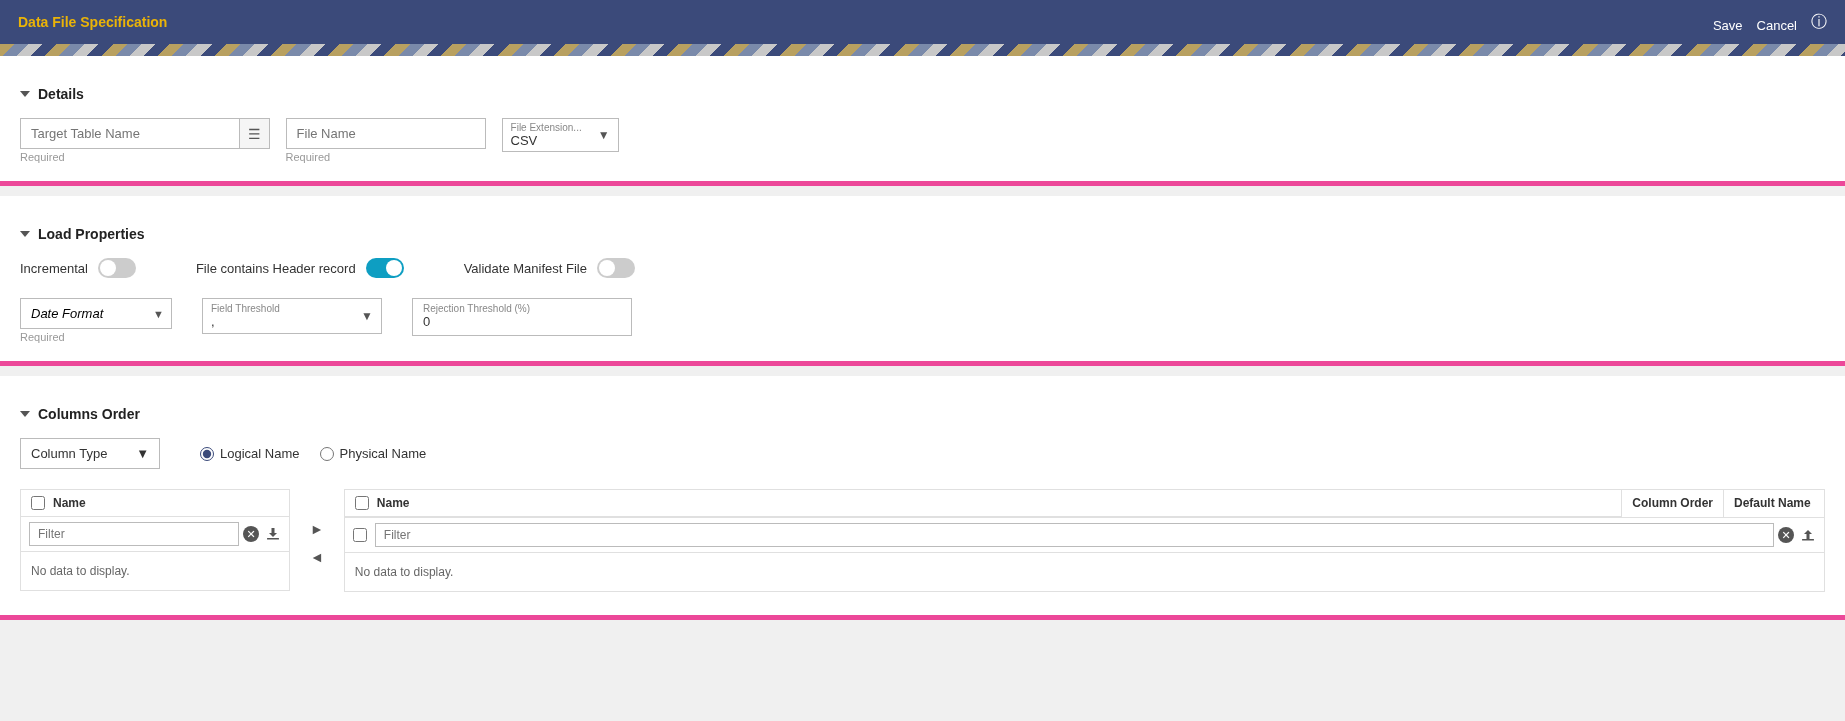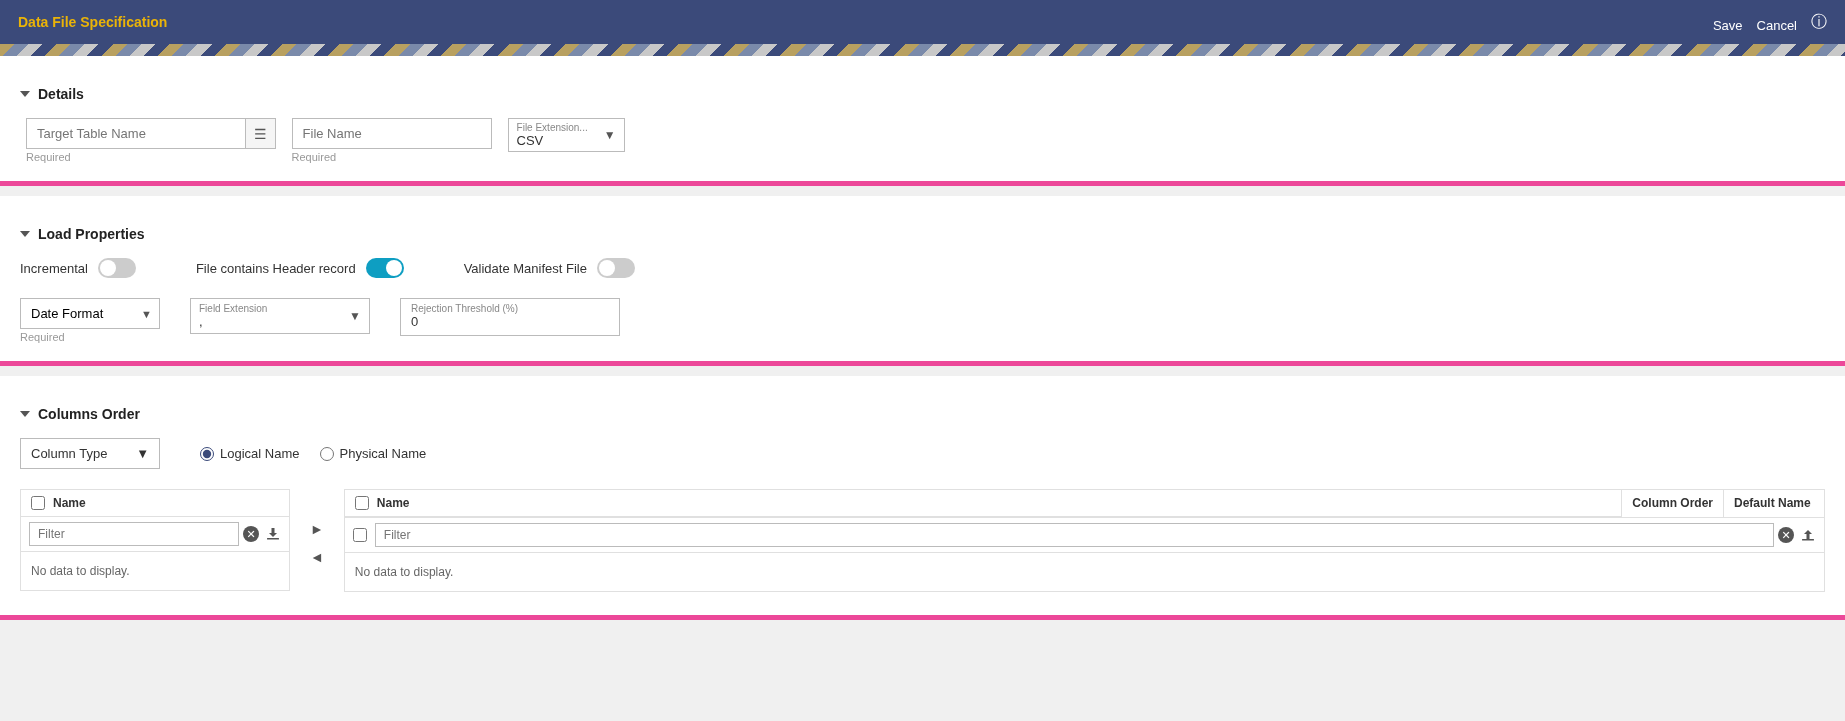--- a/index.html
+++ b/index.html
@@ -84,21 +84,20 @@
       border-right: 5px solid transparent;
       border-top: 6px solid #555;
       display: inline-block;
     }
 
     
     .details-row {
       display: flex;
       align-items: flex-start;
       gap: 16px;
-      margin-left: 6px;
     }
 
     .input-group {
       display: flex;
       flex-direction: column;
     }
 
     .text-input {
       border: 1px solid #bbb;
       padding: 7px 10px;
@@ -539,32 +538,32 @@
         <label class="toggle">
           <input type="checkbox" style="">
           <span class="toggle-slider"></span>
         </label>
       </div>
     </div>
 
     <div class="load-row-2">
       <div class="input-group">
         <div class="select-wrapper">
-          <select class="select-input" style="width:140px;">
+          <select class="select-input" style="width:152px;font-style:italic;">
             <option>Date Format</option>
           </select>
           <span class="select-arrow">▼</span>
         </div>
         <span class="required-label">Required</span>
       </div>
 
       <div class="field-delimiter-wrapper">
         <div class="field-delimiter-select" style="display:flex; align-items:center; min-width:180px;">
           <div class="field-delimiter-inner">
-            <span class="field-delimiter-label">Field Extension</span>
+            <span class="field-delimiter-label">Field Threshold</span>
             <span class="field-delimiter-value">,</span>
           </div>
           <span class="dropdown-arrow">▼</span>
         </div>
       </div>
 
       <div class="rejection-box">
         <div class="rejection-label">Rejection Threshold (%)</div>
         <div class="rejection-value">0</div>
       </div>

